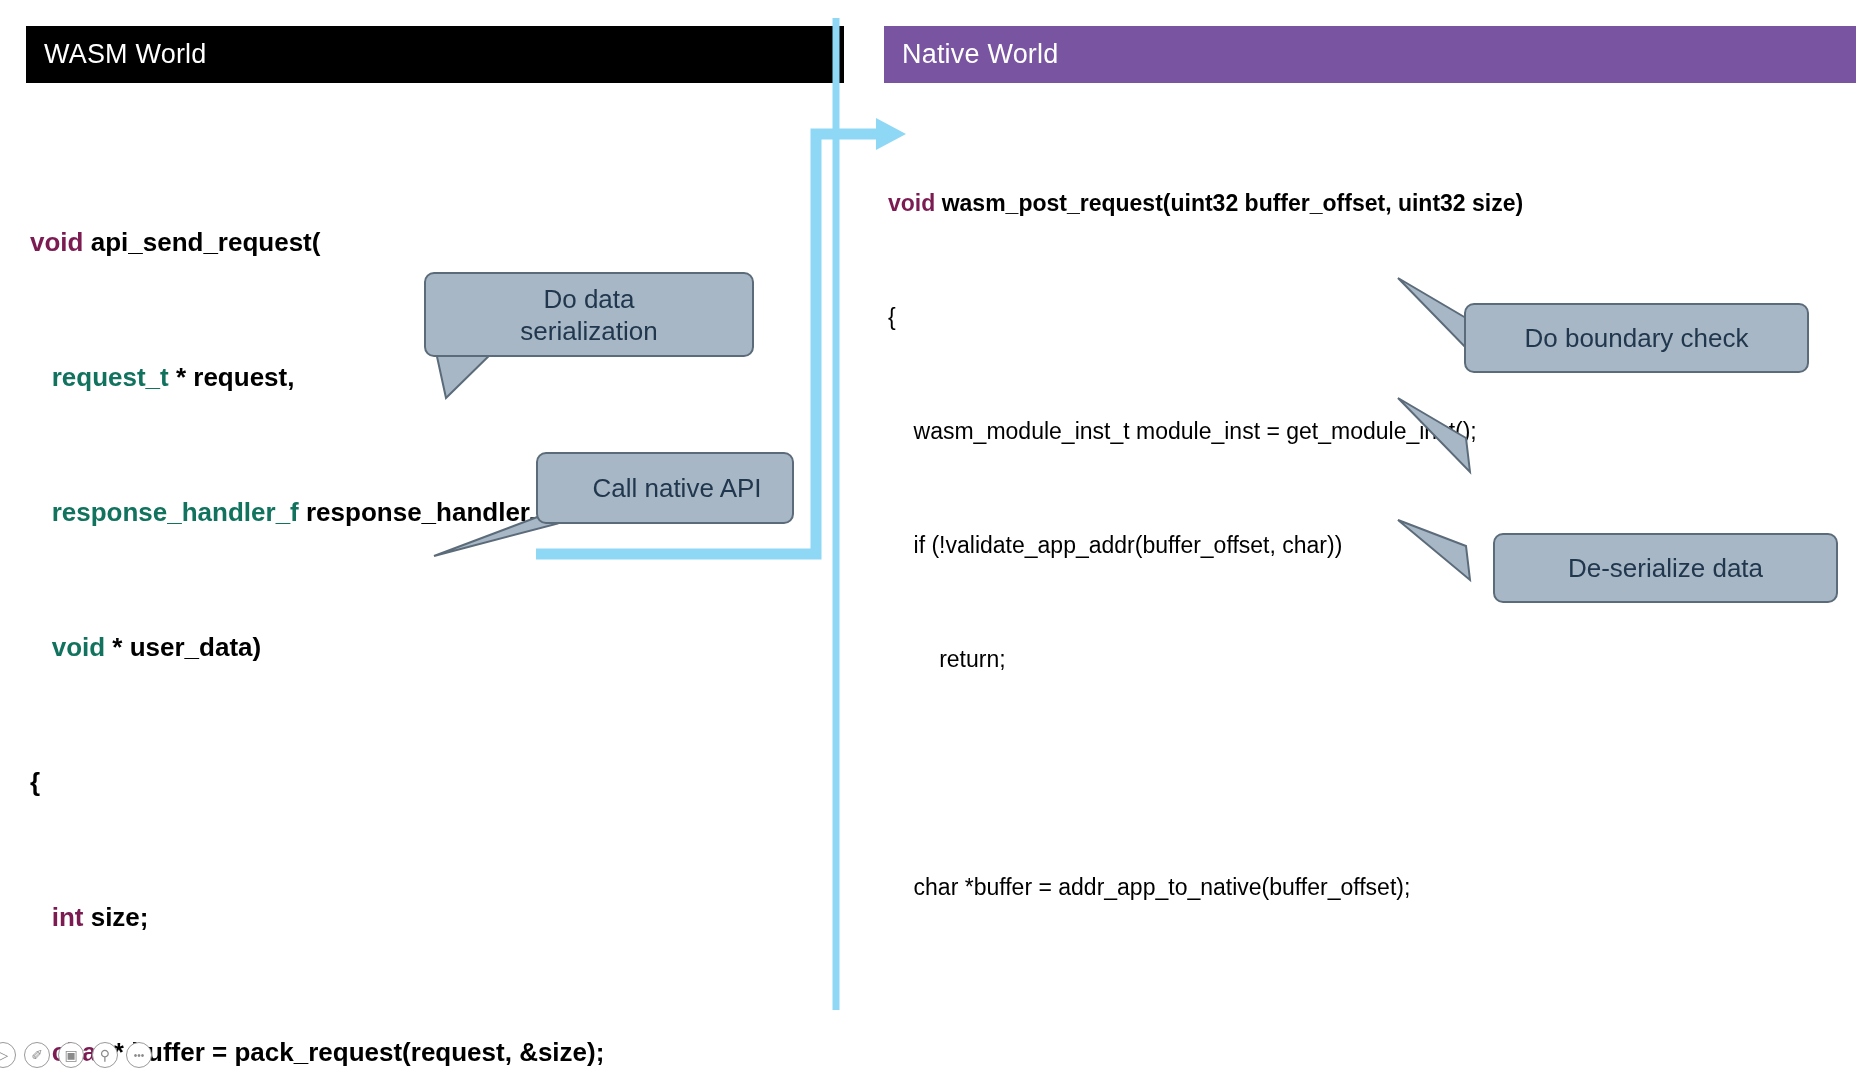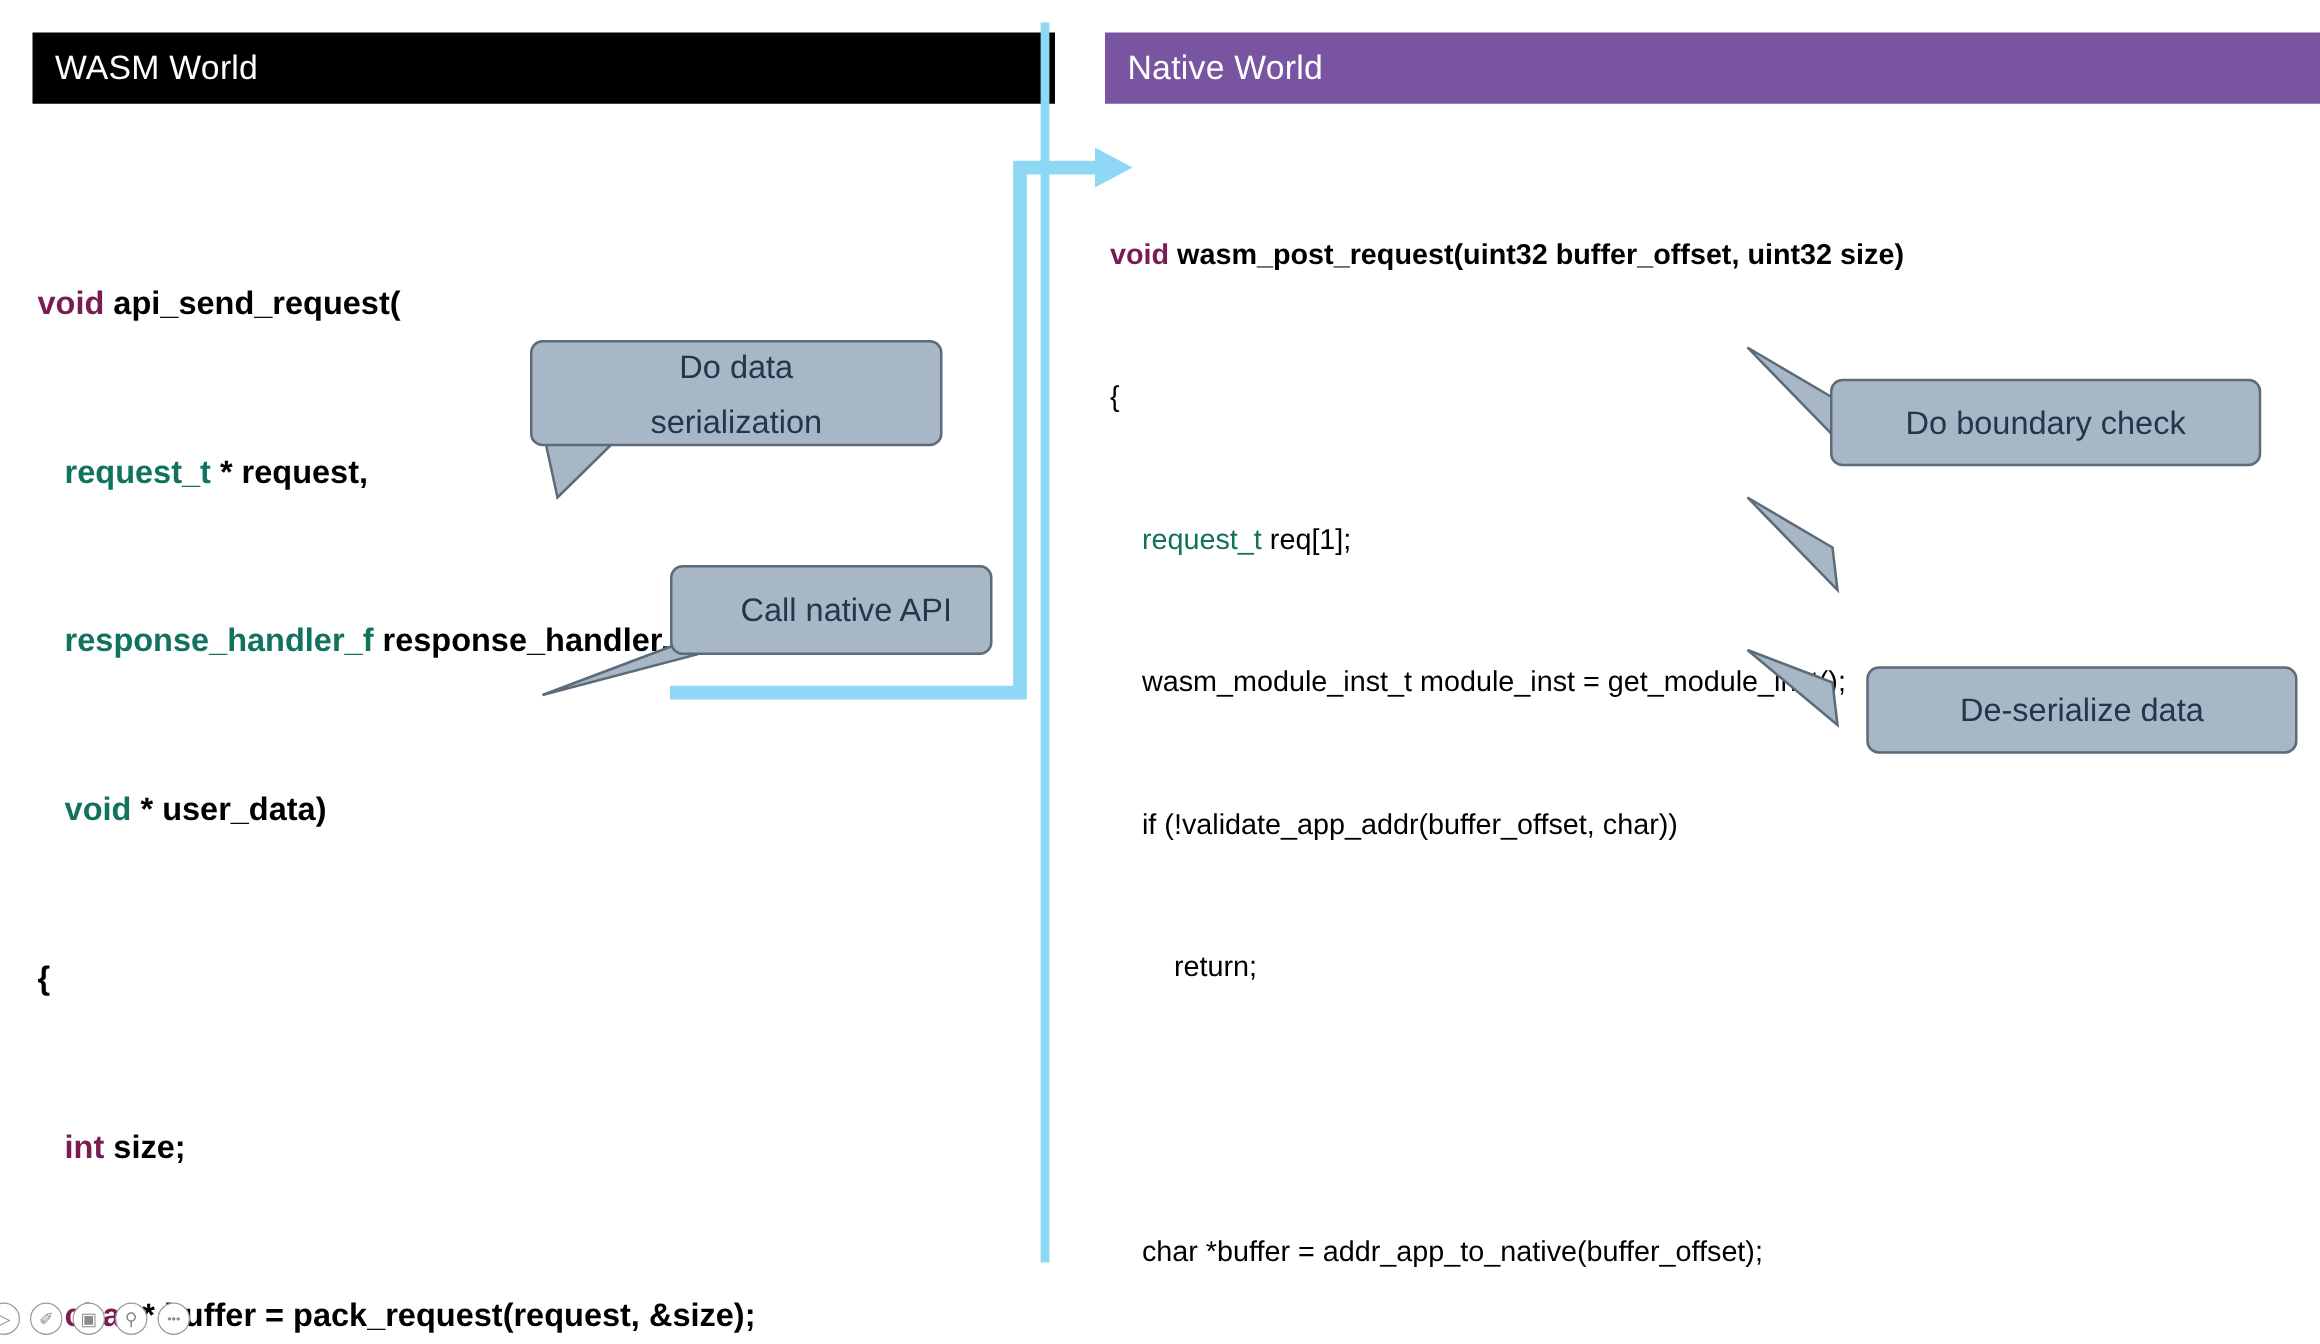--- a/index.html
+++ b/index.html
@@ -91,21 +91,21 @@
     position: absolute;
     background: #A7B7C6;
     border: 2px solid #5B6B7A;
     border-radius: 10px;
     color: #20374D;
     display: flex;
     align-items: center;
     justify-content: center;
     text-align: center;
     font-size: 26px;
-    line-height: 44px;
+    line-height: 32px;
     box-sizing: border-box;
     padding: 4px 12px;
   }
   #callout-serialization { left: 424px; top: 272px; width: 330px; height: 85px; }
   #callout-native-api    { left: 536px; top: 452px; width: 258px; height: 72px; padding-left: 36px; }
   #callout-boundary      { left: 1464px; top: 303px; width: 345px; height: 70px; }
   #callout-address       { left: 1464px; top: 425px; width: 345px; height: 88px; }
   #callout-deserialize   { left: 1464px; top: 533px; width: 345px; height: 70px; margin-left: 29px; }
 
   
@@ -166,21 +166,20 @@
     
     
     
     
     
   </div>
 
   <div class="code" id="native-code">
     <span class="ln"><span class="kw">void</span> <span class="b">wasm_post_request(uint32 buffer_offset, uint32 size)</span></span>
     <span class="ln"><span class="plain">{</span></span>
-    <span class="ln">    <span class="teal">request_t</span><span class="plain"> req[1];</span></span>
     <span class="ln">    <span class="plain">wasm_module_inst_t module_inst = get_module_inst();</span></span>
     <span class="ln">    <span class="plain">if (!validate_app_addr(buffer_offset, char))</span></span>
     <span class="ln">        <span class="plain">return;</span></span>
     <span class="ln">&nbsp;</span>
     <span class="ln">    <span class="plain">char *buffer = addr_app_to_native(buffer_offset);</span></span>
     
     
     
     
     

